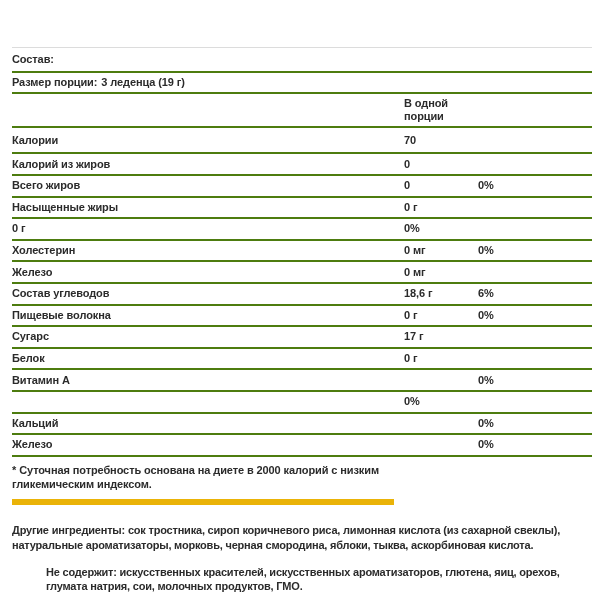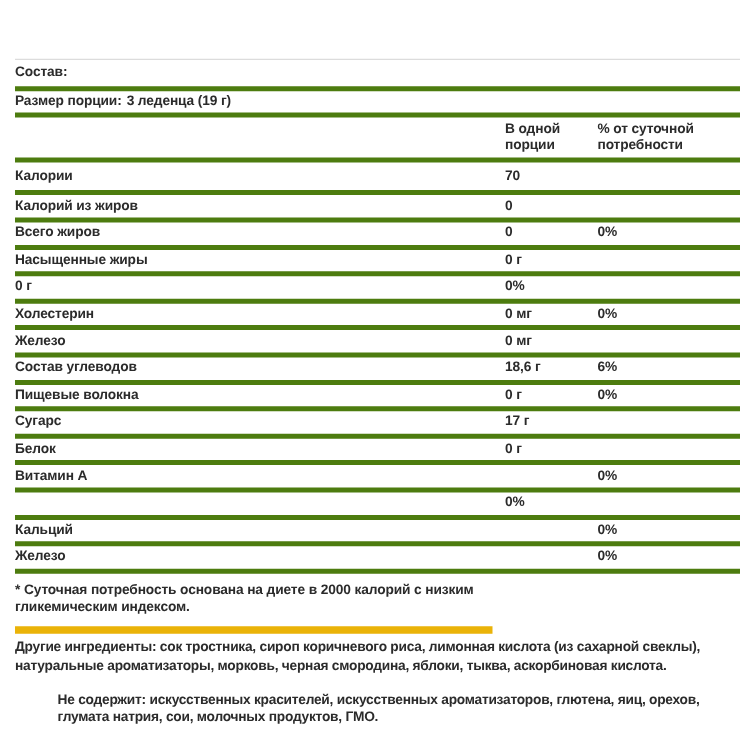--- a/index.html
+++ b/index.html
@@ -16,41 +16,41 @@
     color: #2b2b2b;
     font-weight: 700;
     font-size: 11px;
     letter-spacing: -0.1px;
   }
   .rule-top { border-top: 1px solid #dcdcdc; }
   .row {
     display: grid;
     grid-template-columns: 392px 74px 1fr;
     align-items: center;
-    border-bottom: 4px solid #4d7c0f;
+    border-bottom: 2px solid #4d7c0f;
     min-height: 21.6px;
   }
   .row-comp { min-height: 25px; }
   .row-serving { min-height: 21px; }
   .row-header { min-height: 30px; padding: 3px 0; }
   .row-first { min-height: 26px; }
   .cell { line-height: 1.2; }
   .hdr-dv { max-width: 92px; }
   .serving-value { margin-left: 4px; }
   .footnote {
     padding: 6px 0 8px 0;
     border-bottom: 6px solid #eab308;
     max-width: 382px;
     line-height: 1.3;
   }
   .para {
     line-height: 1.3;
     letter-spacing: -0.2px;
   }
-  .para-other { margin-top: 4px; }
+  .para-other { margin-top: 18px; }
   .para-free  { margin-top: 13px; margin-left: 34px; }
 </style>
 </head>
 <body>
 
 <div class="sheet rule-top">
 
   <div class="row row-comp">
     <div class="cell">Состав:</div>
     <div class="cell"></div>
@@ -61,21 +61,20 @@
     <div class="cell">
       <span>Размер порции:</span><span class="serving-value">3 леденца (19 г)</span>
     </div>
     <div class="cell"></div>
     <div class="cell"></div>
   </div>
 
   <div class="row row-header">
     <div class="cell"></div>
     <div class="cell">В одной порции</div>
-    <div class="cell hdr-dv">% от суточной потребности</div>
   </div>
 
   <div class="row row-first">
     <div class="cell">Калории</div>
     <div class="cell">70</div>
     <div class="cell"></div>
   </div>
   <div class="row">
     <div class="cell">Калорий из жиров</div>
     <div class="cell">0</div>

